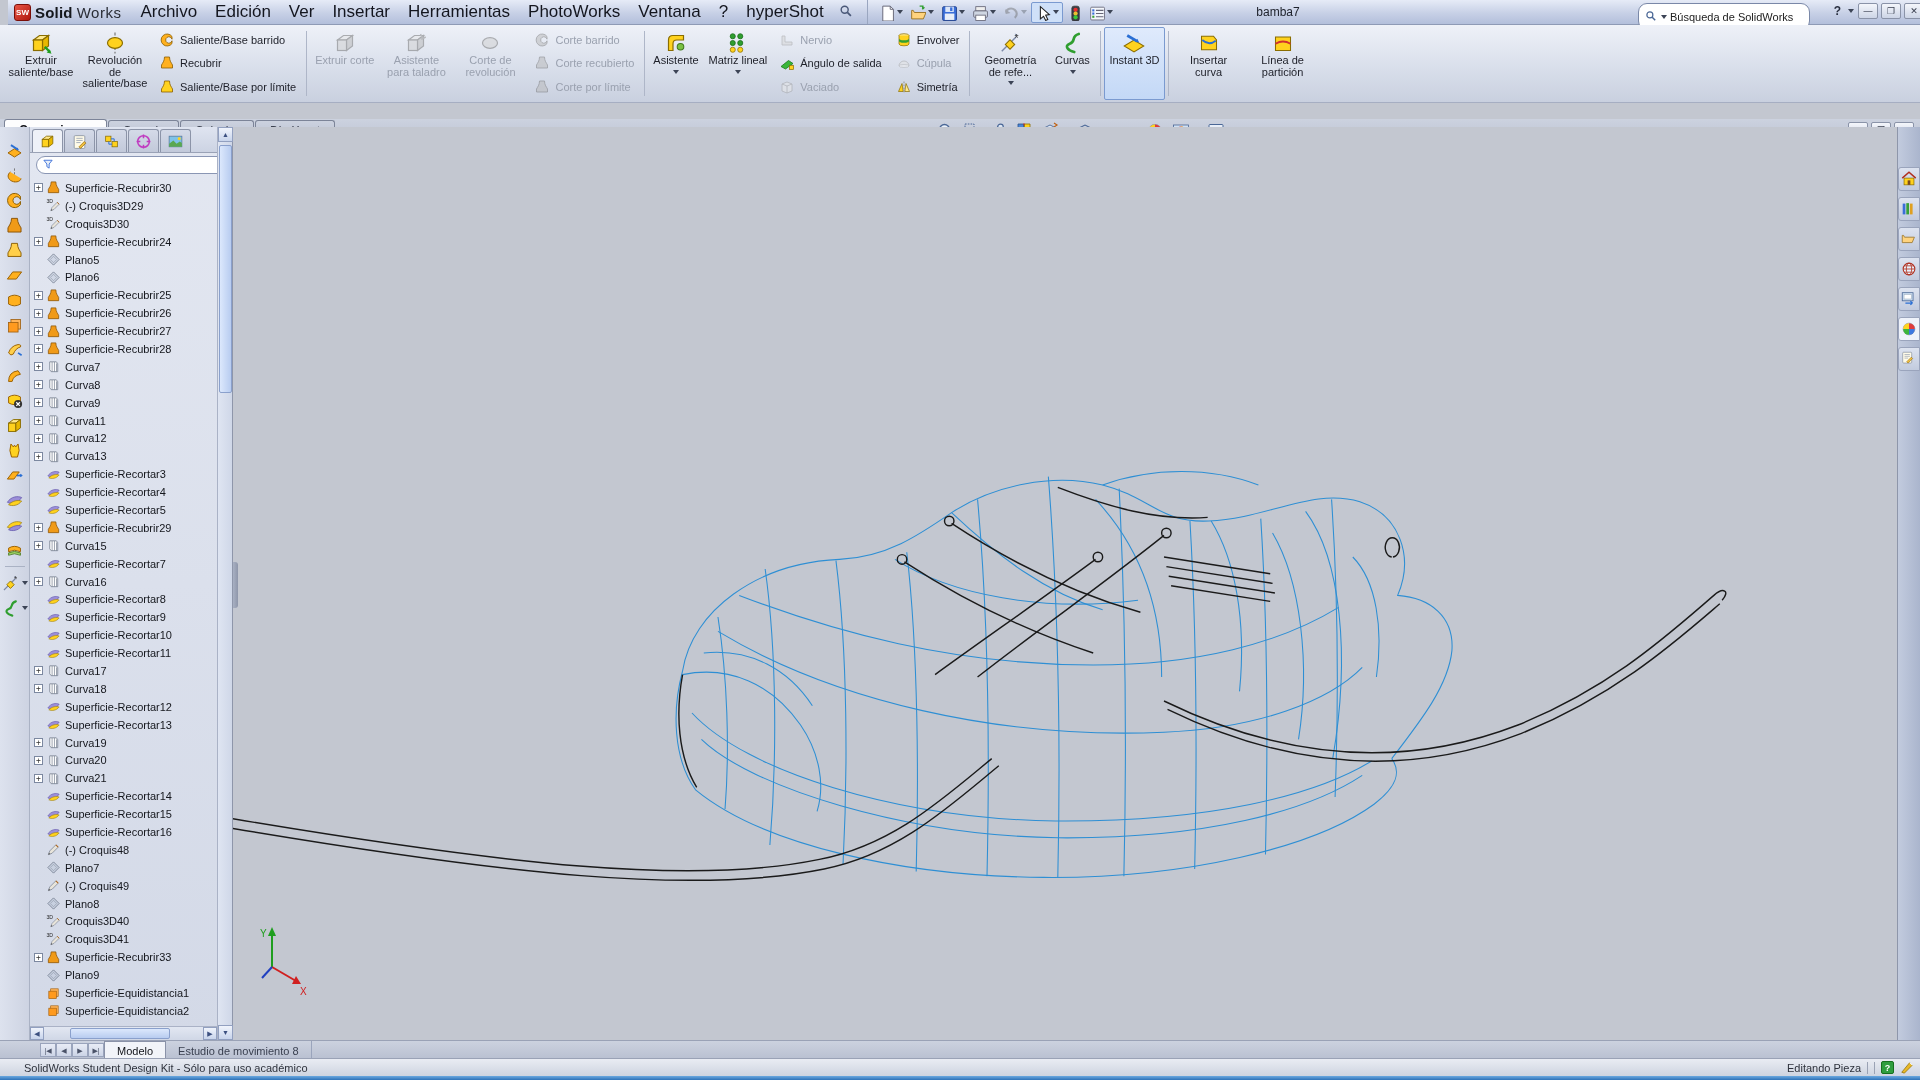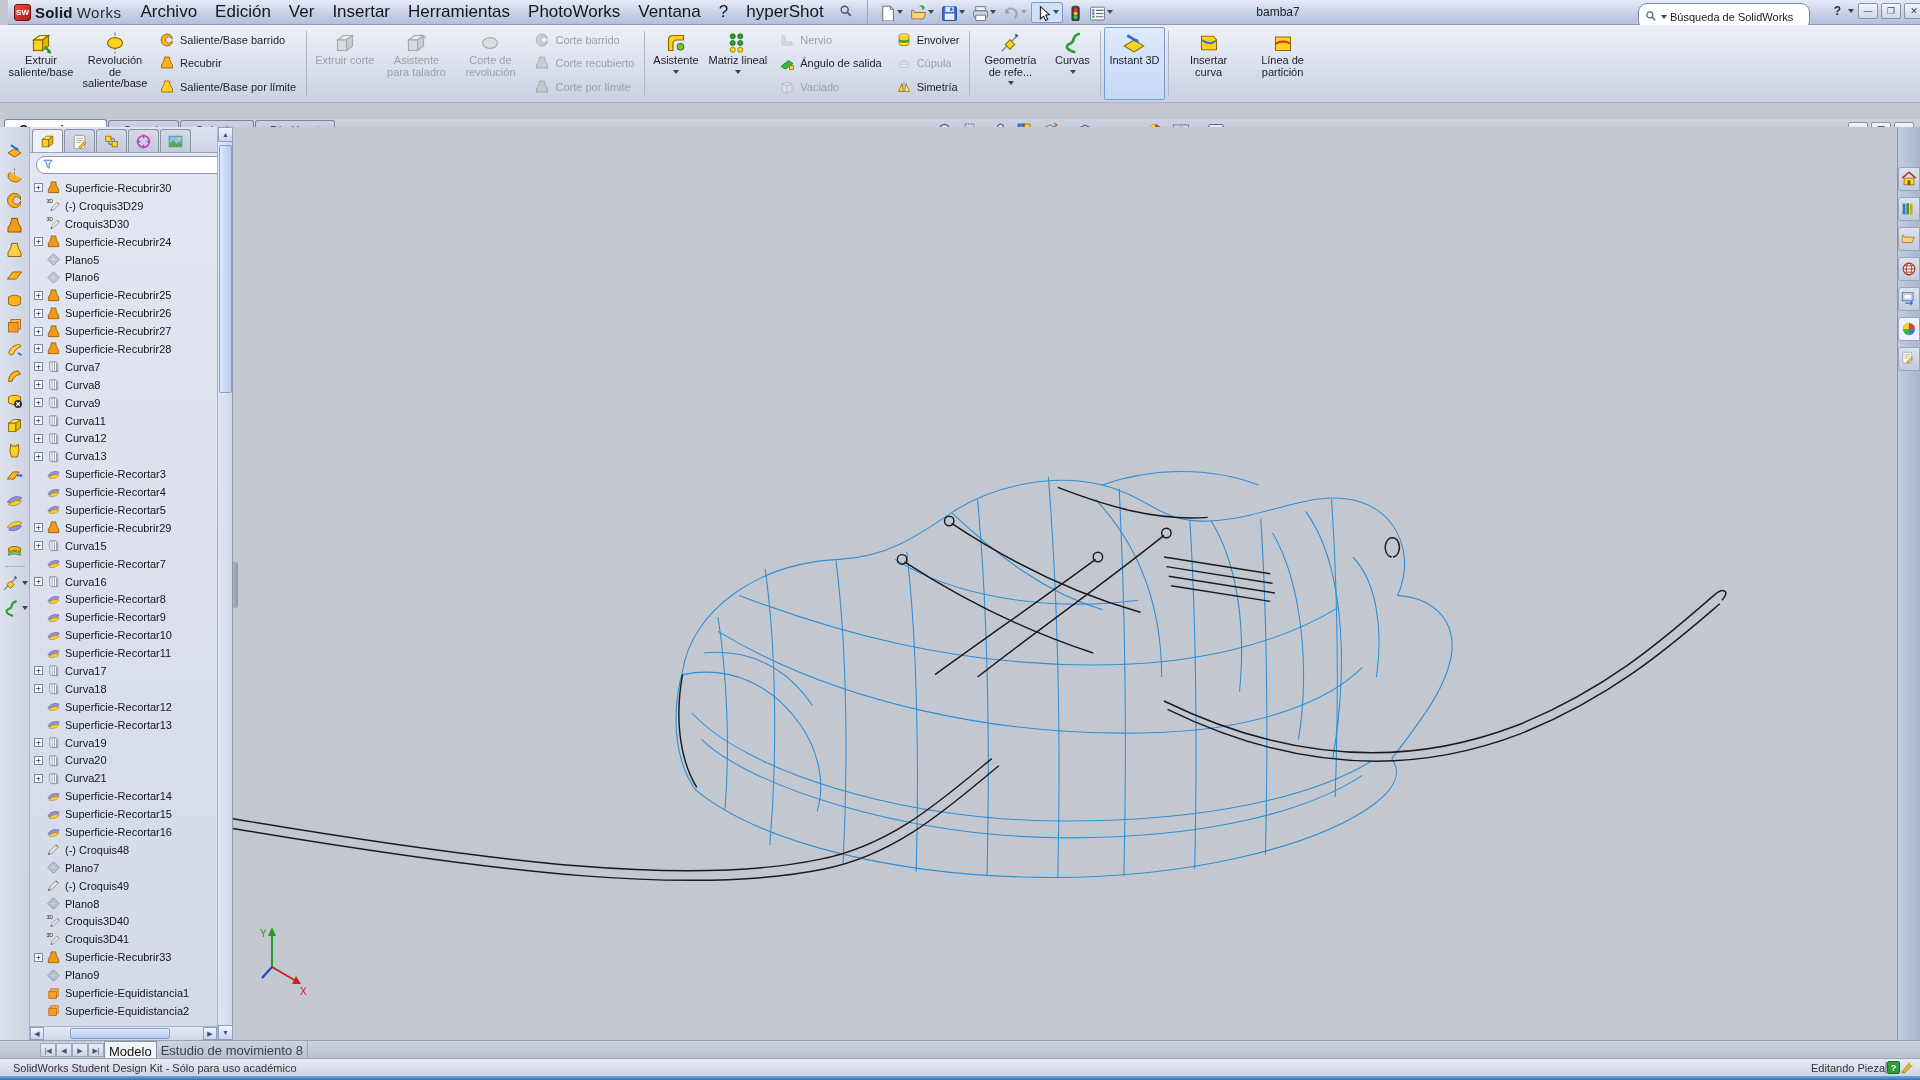--- a/index.html
+++ b/index.html
@@ -127,30 +127,30 @@
     border:1px solid #9aa4bc; border-radius:3px 0 0 3px; background:linear-gradient(#dde3f0,#c2cbde); }
   .tpbtn.pressed { background:#eef2fa; }
 
   
   #bottom-tabs { position:absolute; left:0; top:1040px; width:1920px; height:18px;
     background:linear-gradient(#ccd2df,#bac1d2); border-top:1px solid #9aa2b6;
     display:flex; align-items:stretch; }
   #tabnav { display:flex; align-items:center; margin-left:40px; }
   .navbtn { width:16px; height:14px; font-size:7px; text-align:center; line-height:13px;
     color:#4a5268; background:linear-gradient(#e8ecf6,#ccd4e6); border:1px solid #9aa4bc; }
-  .btab { padding:2px 4px 0; font-size:13px; color:#3a4050; border-right:1px solid #9aa4bc;
+  .btab { padding:2px 12px 0; font-size:11px; color:#3a4050; border-right:1px solid #9aa4bc;
     display:flex; align-items:center; }
   .btab.active { background:#f2f4f9; color:#101218; border:1px solid #8a92a8; border-bottom:none; }
 
   
   #statusbar { position:absolute; left:0; top:1058px; width:1920px; height:18px;
     background:linear-gradient(#e9ecf3,#ced4e0); border-top:1px solid #9aa2b6;
     display:flex; align-items:center; font-size:11px; color:#2e323c; }
-  #status-left { padding-left:13px; }
-  #status-right { margin-left:auto; display:flex; align-items:center; padding-right:6px; }
+  #status-left { padding-left:24px; }
+  #status-right { margin-left:auto; display:flex; align-items:center; gap:6px; padding-right:6px; }
   .ssep { width:1px; height:12px; background:#9aa2b4; }
   #help-badge { width:13px; height:13px; background:#2f9e3f; border:1px solid #17701f;
     color:#fff; border-radius:2px; font-size:9px; font-weight:bold; text-align:center; line-height:12px; }
   #bluestrip { position:absolute; left:0; top:1076px; width:1920px; height:4px;
     background:linear-gradient(#6aa8e0,#2f72b8); }
 </style>
 </head>
 <body>
 
 <div id="titlebar">

